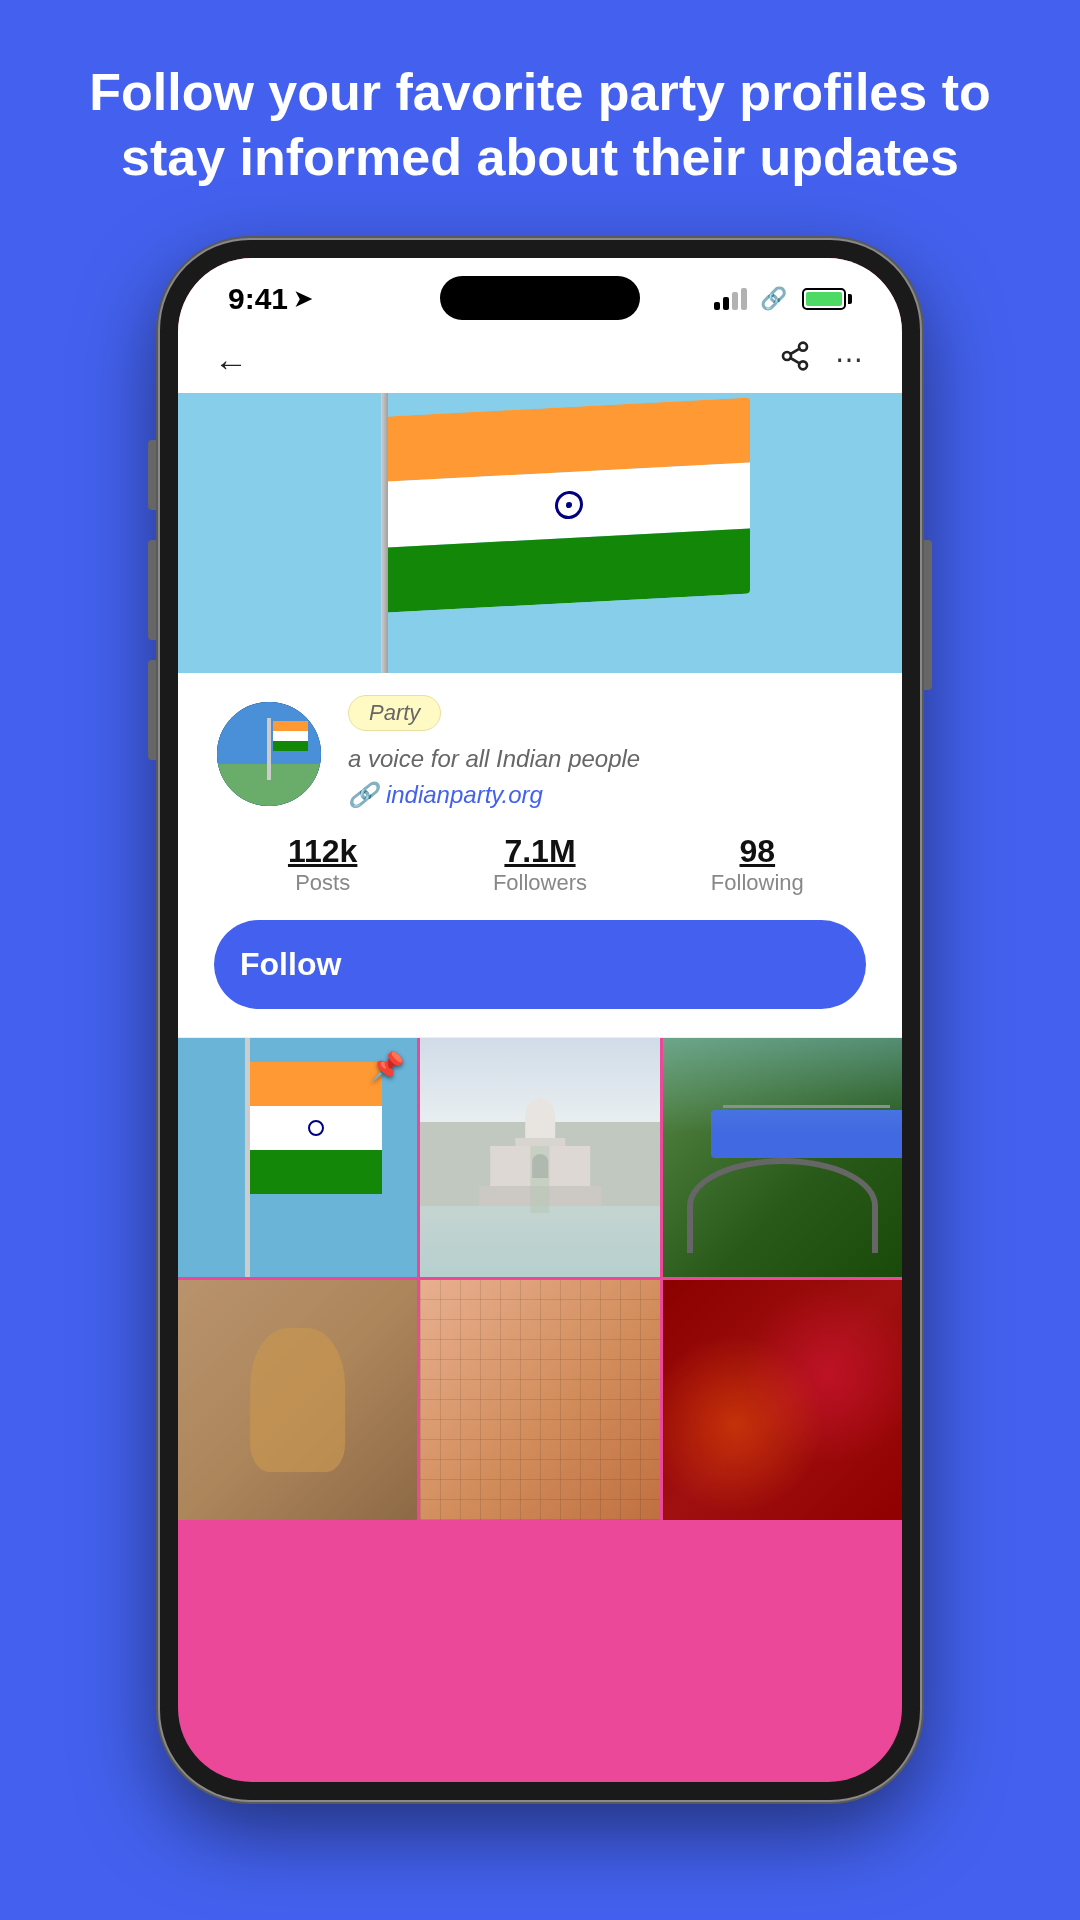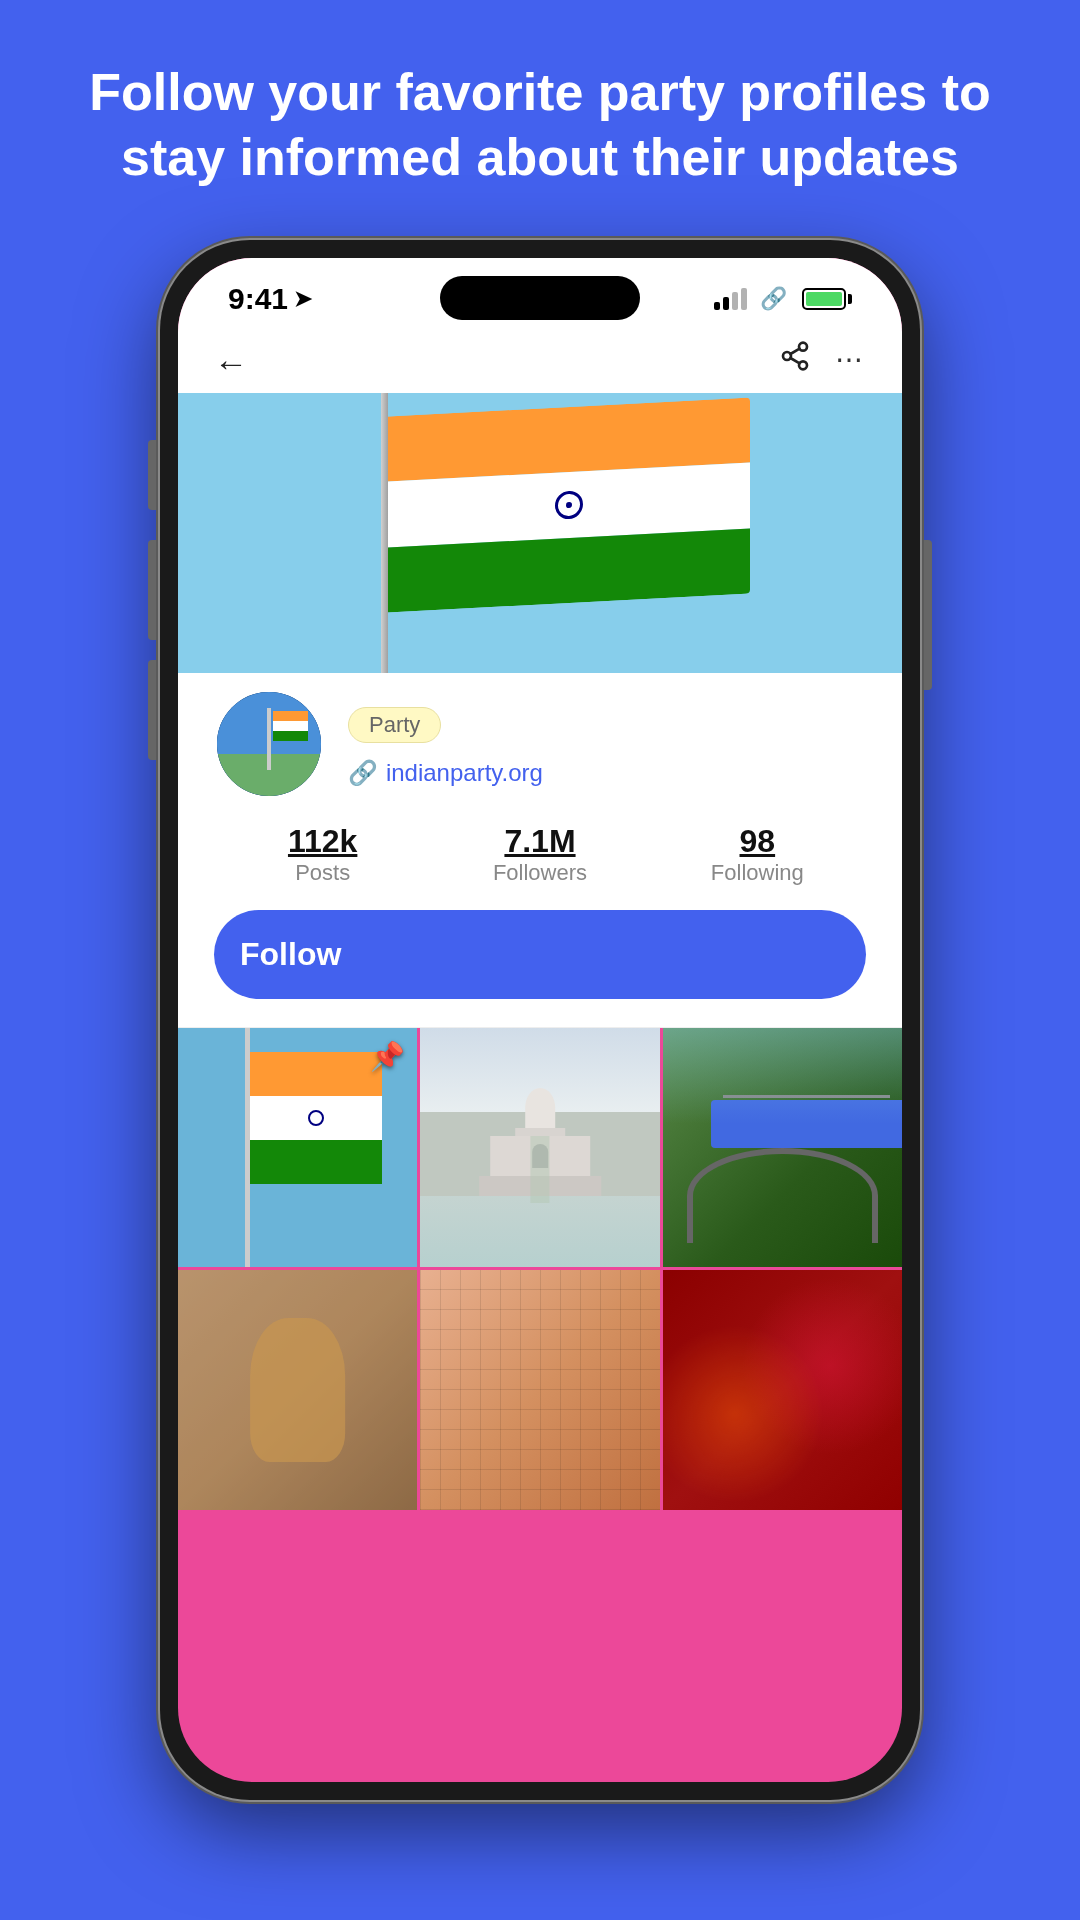--- a/index.html
+++ b/index.html
@@ -215,24 +215,25 @@
 
     
     .profile-section {
       background: #fff;
       padding: 0 36px 28px 36px;
       position: relative;
     }
 
     .profile-top {
       display: flex;
-      align-items: center;
+      align-items: flex-end;
       gap: 24px;
       padding-top: 16px;
       margin-bottom: 10px;
+      font-style: italic;
     }
 
     .avatar {
       width: 110px;
       height: 110px;
       border-radius: 50%;
       background: #1B4F8A;
       border: 3px solid #fff;
       overflow: hidden;
       flex-shrink: 0;
@@ -462,20 +463,21 @@
               <div style="position:absolute; left:calc(50% + 4px); top:18%; width:35px; height:30px; display:flex; flex-direction:column; z-index:3;">
                 <div style="flex:1; background:#FF9933;"></div>
                 <div style="flex:1; background:#fff;"></div>
                 <div style="flex:1; background:#138808;"></div>
               </div>
             </div>
           </div>
 
           <div class="profile-info">
             <span class="party-badge">Party</span>
+            <div class="profile-bio">a voice for all Indian people</div>
             <div class="profile-link">
               <span>🔗</span>
               <span>indianparty.org</span>
             </div>
           </div>
         </div>
 
         <div class="stats-row">
           <div class="stat-item">
             <span class="stat-value">112k</span>

